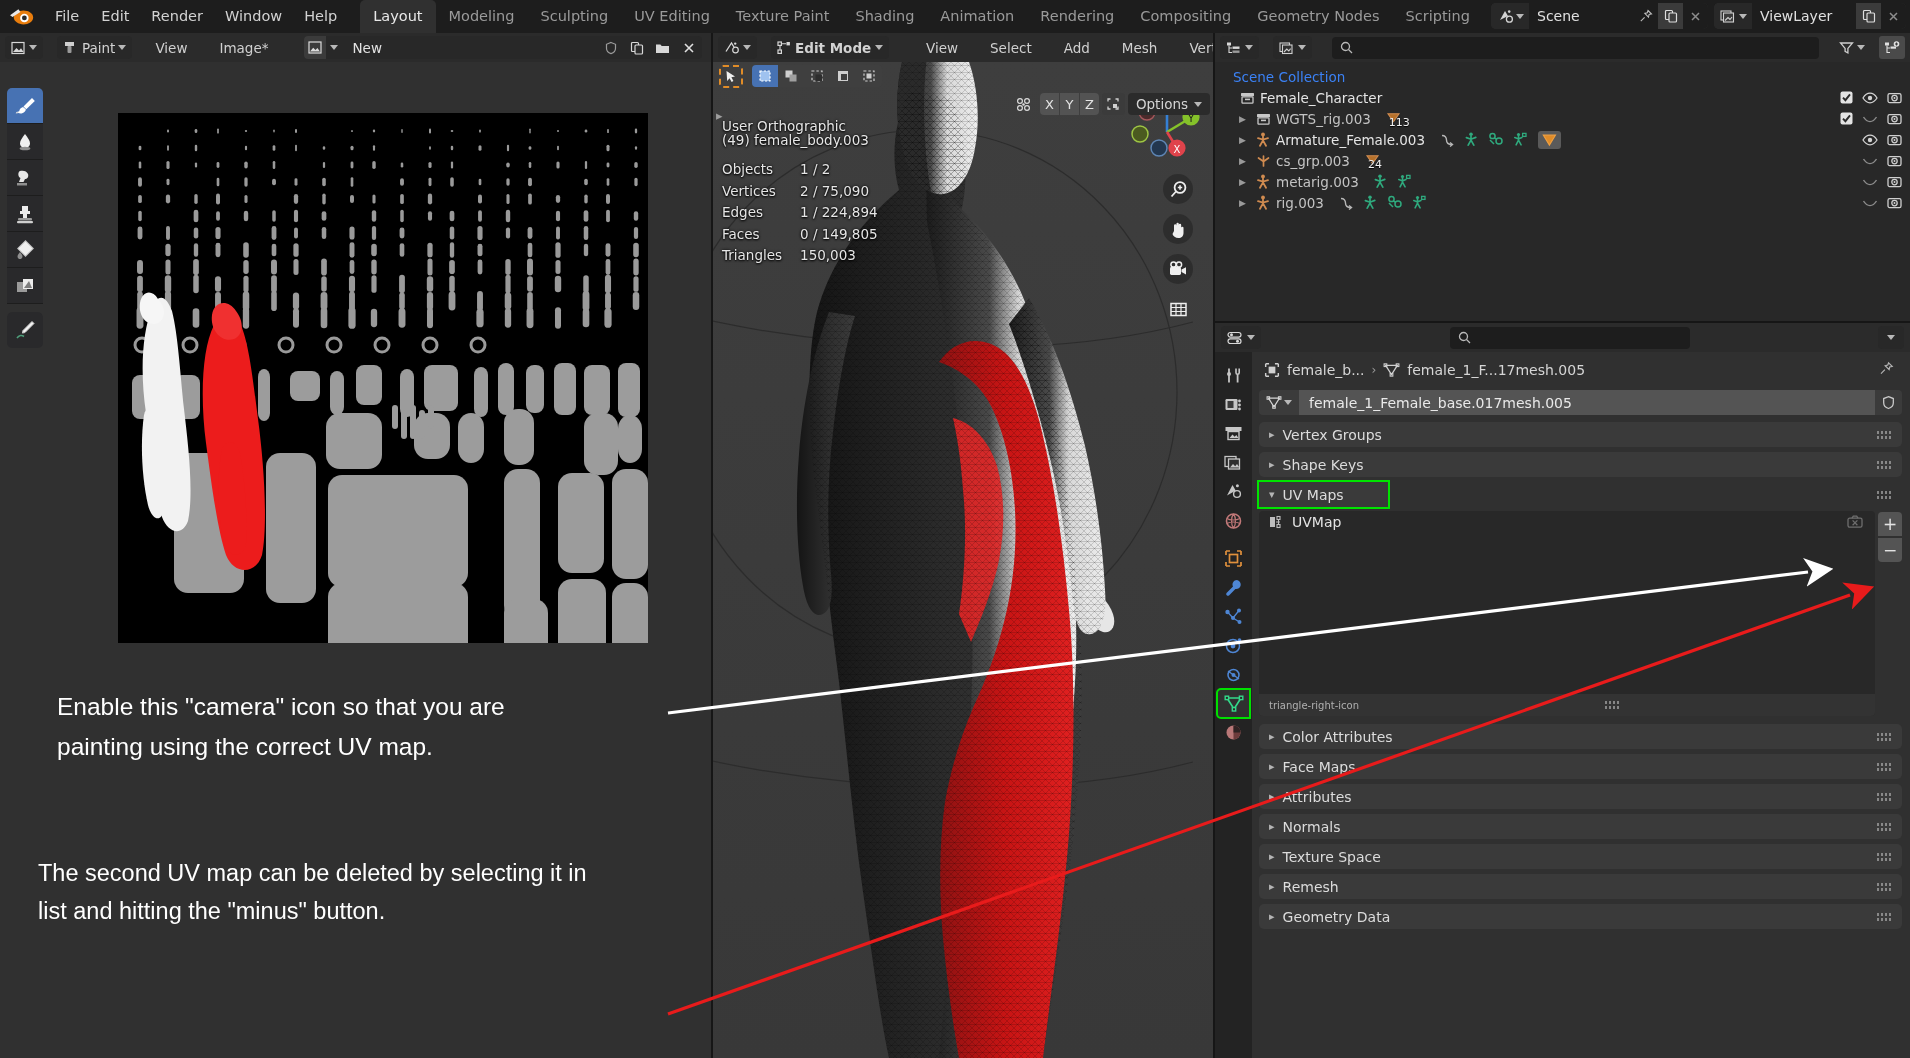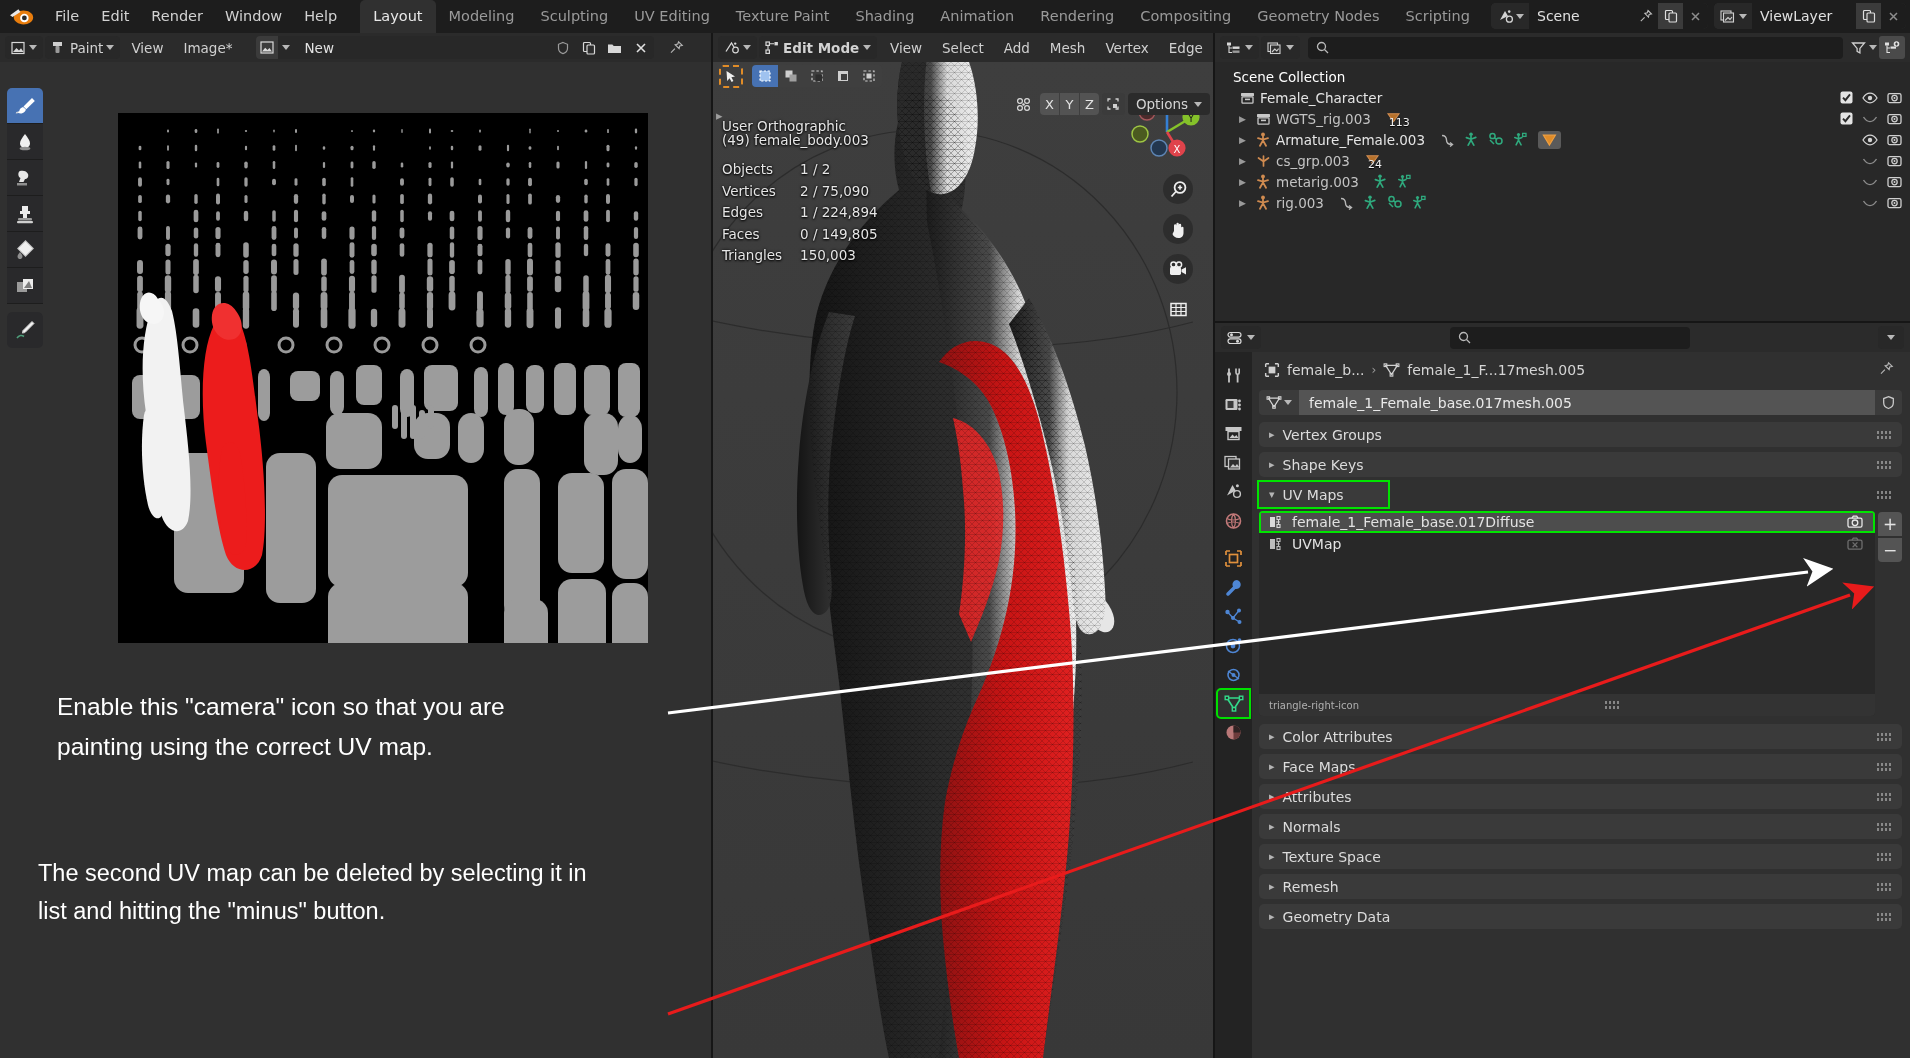--- a/index.html
+++ b/index.html
@@ -50,21 +50,21 @@
     background: #1d1d1d;
   }
   .idblock .ibtn.raised { background: #3b3b3b; }
   .caret { width: 0; height: 0; border-left: 4px solid transparent; border-right: 4px solid transparent;
            border-top: 5px solid #b8b8b8; display: inline-block; }
 
   
   .area { position: absolute; overflow: hidden; }
   .area-header {
     position: absolute; left: 0; top: 0; right: 0; height: 29px;
-    background: #2b2b2b; display: flex; align-items: center; gap: 2px; padding: 0 5px;
+    background: #2b2b2b; display: flex; align-items: center; gap: 14px; padding: 0 5px;
   }
   .hbtn {
     height: 23px; display: flex; align-items: center; gap: 3px;
     background: #282828; border-radius: 4px; padding: 0 6px; color: #d2d2d2; font-size: 13.5px;
   }
   .hmenu { color: #d0d0d0; font-size: 13.5px; padding: 3px 9px; border-radius: 3px; white-space: nowrap; }
   .iconbtn {
     width: 26px; height: 23px; display: flex; align-items: center; justify-content: center;
     border-radius: 3px;
   }
@@ -999,21 +999,21 @@
           <rect x="6.5" y="5.5" width="5.5" height="2.2" fill="#e0e0e0"></rect>
           <path d="M3 4.5v7h3M3 7h3" stroke="#e0e0e0" stroke-width="1.1" fill="none"></path>
           <circle cx="12.5" cy="3" r="2.8" fill="#e0e0e0"></circle>
           <path d="M12.5 1.5v3M11 3h3" stroke="#3a3a3a" stroke-width="1.1"></path>
         </svg>
       </div>
     </div>
 
     <div class="out-list">
       <div class="out-row">
-        <span class="lbl" style="padding-left:10px;color:#ffffff;">Scene Collection</span>
+        <span class="lbl" style="padding-left:10px;color:#3b82f6;">Scene Collection</span>
       </div>
       <div id="outRows">
           <div class="out-row" style="padding-left: 8px;">
             <span class="tri"></span>
             <span class="ico">
               <svg width="15" height="14" viewBox="0 0 15 14">
                 <rect x="1" y="2" width="13" height="3.2" rx=".6" fill="#c8c8c8"></rect>
                 <rect x="2" y="5.8" width="11" height="6.4" rx=".8" fill="none" stroke="#c8c8c8" stroke-width="1.3"></rect>
                 <rect x="5" y="7.6" width="5" height="1.6" fill="#c8c8c8"></rect>
               </svg>
@@ -1418,36 +1418,20 @@
       <div style="position:relative;margin-top:5px;">
         <div class="panel-hdr green-out" style="margin-top:0;">
           <i class="chev">▾</i>
           <span>UV Maps</span>
         </div>
         <span class="grip" style="position:absolute;right:10px;top:8px;"></span>
       </div>
 
       <div class="uvlist-wrap">
         <div class="uvlist">
-          <div class="uvrow sel" style="outline:2.5px solid #00e400;outline-offset:-2px;">
-            <svg width="15" height="15" viewBox="0 0 15 15">
-              <rect x="1" y="2" width="5" height="10" fill="#d8d8d8"></rect>
-              <rect x="8" y="1.5" width="3" height="3" fill="none" stroke="#d8d8d8" stroke-width="1.1"></rect>
-              <rect x="8" y="9.5" width="3" height="3" fill="none" stroke="#d8d8d8" stroke-width="1.1"></rect>
-              <path d="M7 7h4M9.5 4.5v5" stroke="#d8d8d8" stroke-width="1"></path>
-            </svg>
-            <span>female_1_Female_base.017Diffuse</span>
-            <span class="camcell">
-              <svg width="16" height="14" viewBox="0 0 16 14">
-                <rect x="1" y="3.2" width="14" height="9" rx="1.6" fill="none" stroke="#e8e8e8" stroke-width="1.3"></rect>
-                <path d="M5 3.2l1.3-2h3.4l1.3 2" fill="none" stroke="#e8e8e8" stroke-width="1.3"></path>
-                <circle cx="8" cy="7.8" r="2.8" fill="none" stroke="#e8e8e8" stroke-width="1.3"></circle>
-              </svg>
-            </span>
-          </div>
           <div class="uvrow">
             <svg width="15" height="15" viewBox="0 0 15 15">
               <rect x="1" y="2" width="5" height="10" fill="#bdbdbd"></rect>
               <rect x="8" y="1.5" width="3" height="3" fill="none" stroke="#bdbdbd" stroke-width="1.1"></rect>
               <rect x="8" y="9.5" width="3" height="3" fill="none" stroke="#bdbdbd" stroke-width="1.1"></rect>
               <path d="M7 7h4M9.5 4.5v5" stroke="#bdbdbd" stroke-width="1"></path>
             </svg>
             <span>UVMap</span>
             <span class="camcell">
               <svg width="16" height="14" viewBox="0 0 16 14">

